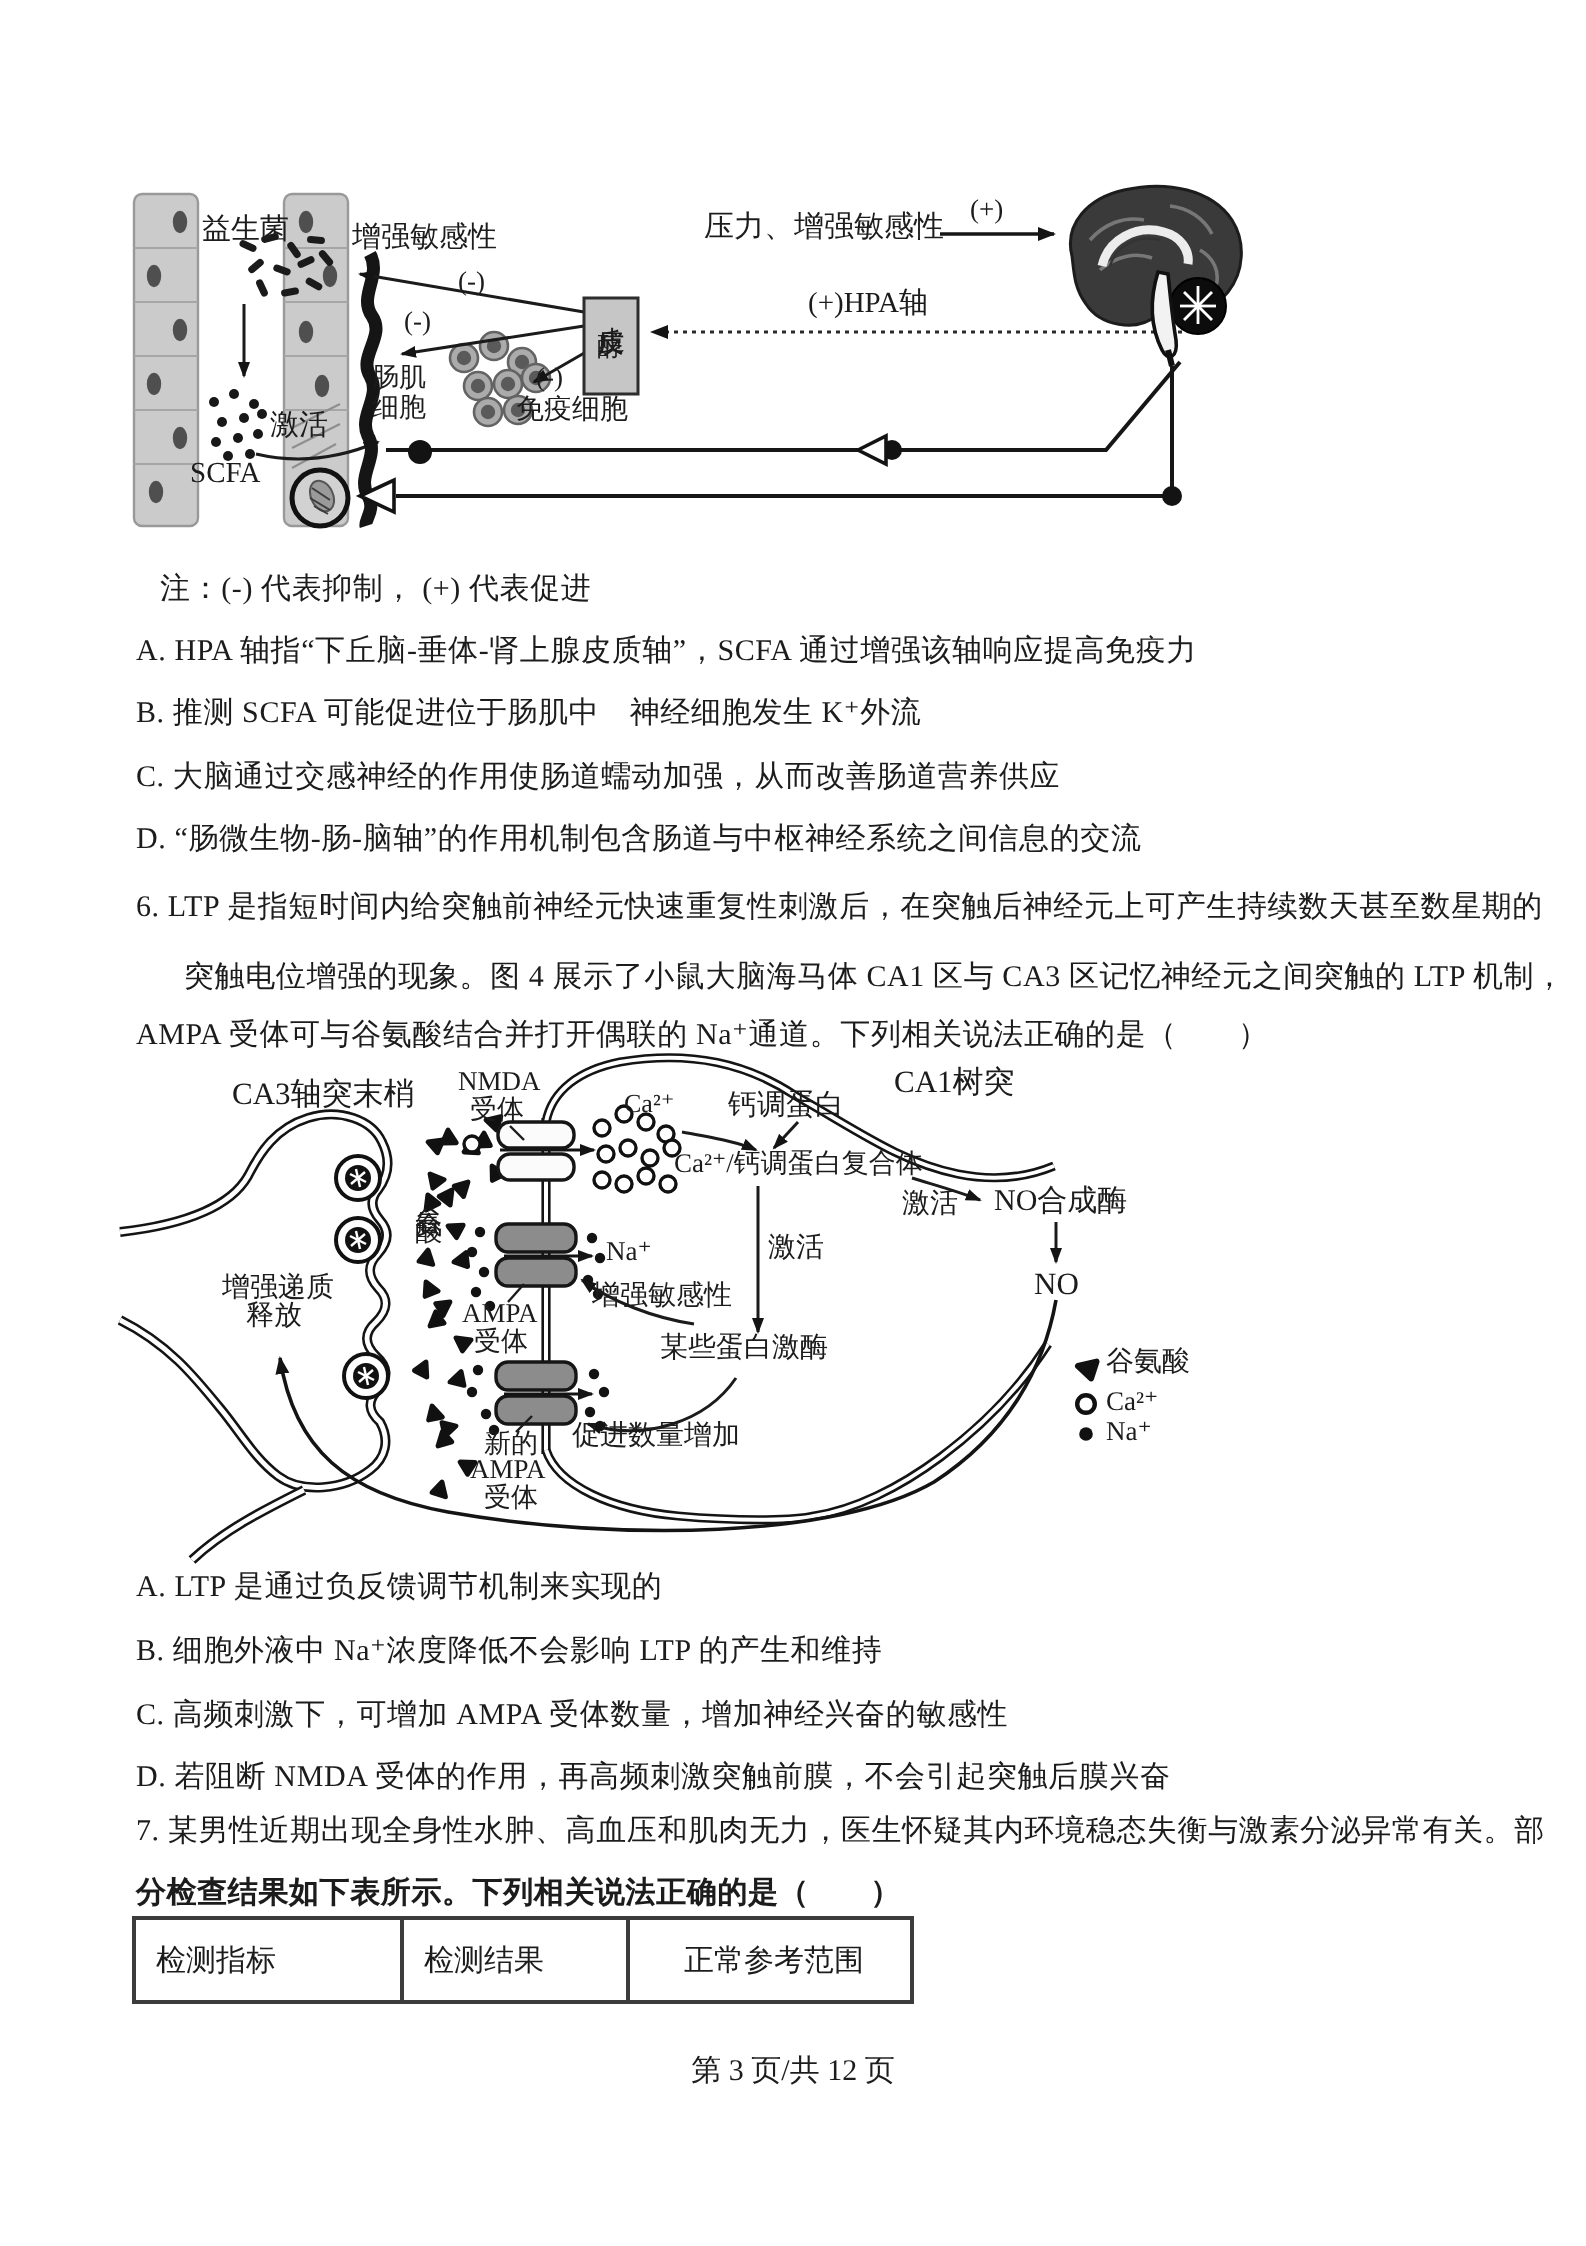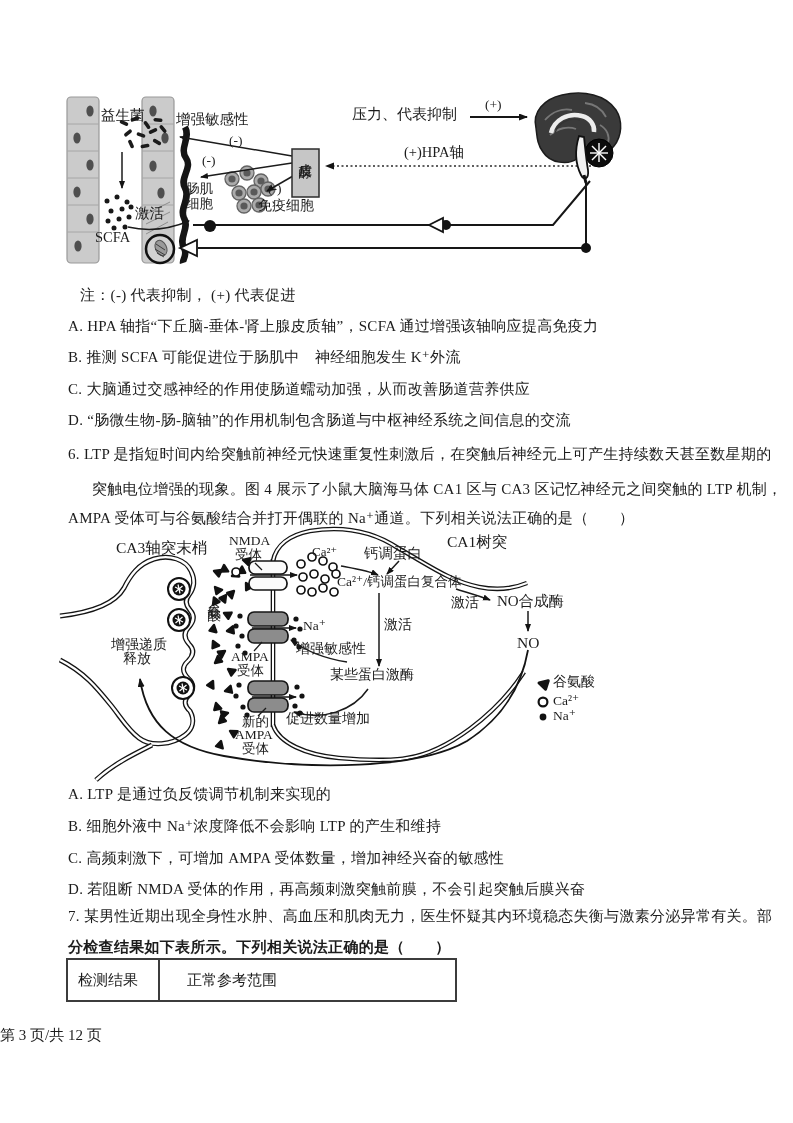--- a/index.html
+++ b/index.html
@@ -15,21 +15,21 @@
   .memw{fill:none;stroke:#ffffff;stroke-width:2px;}
   .mem2{fill:none;stroke:#141414;stroke-width:5px;}
   .mem2w{fill:none;stroke:#ffffff;stroke-width:2.4px;}
   .ln{fill:none;stroke:#161616;stroke-width:2px;}
   .thin{fill:none;stroke:#1b1b1b;stroke-width:1.5px;}
   .ca{fill:#fff;stroke:#111;stroke-width:1.7px;}
   .nad{fill:#131313;stroke:none;}
   .qtable{position:absolute;left:66px;top:958px;width:391px;height:44px;border:2px solid #3c3c3c;display:flex;box-sizing:border-box;}
   .qtable .cell{display:flex;align-items:center;padding-left:10px;font-size:15px;box-sizing:border-box;border-right:2px solid #3c3c3c;}
   .qtable .cell:last-child{border-right:none;}
-  .footer{position:absolute;left:0;top:1026px;width:100%;text-align:left;font-size:15px;}
+  .footer{position:absolute;left:0;top:1026px;width:100%;text-align:center;font-size:15px;}
 </style>
 </head>
 <body>
 
 <svg width="793" height="1123" viewBox="0 0 793 1123">
   <defs>
     <marker id="arr" markerWidth="10" markerHeight="9" refX="8" refY="3.5" orient="auto" markerUnits="userSpaceOnUse">
       <polygon points="0,0 9,3.5 0,7" fill="#141414"></polygon>
     </marker>
     <marker id="arrS" markerWidth="9" markerHeight="8" refX="7" refY="3" orient="auto" markerUnits="userSpaceOnUse">
@@ -342,21 +342,21 @@
     <g>
       <use href="#blob" transform="translate(539,683) rotate(10) scale(1.25)"></use>
       <circle cx="543" cy="702" r="4.4" fill="#fff" stroke="#111" stroke-width="2.2"></circle>
       <circle cx="543" cy="717" r="3.4" fill="#111"></circle>
     </g>
   </g>
 </svg>
 
 <div class="lab" style="left:101px;top:108px;font-size:14.5px;">益生菌</div>
 <div class="lab" style="left:176px;top:112px;font-size:14.5px;">增强敏感性</div>
-<div class="lab" style="left:352px;top:106px;font-size:15px;">压力、代表抑制</div>
+<div class="lab" style="left:352px;top:106px;font-size:15px;">压力、增强敏感性</div>
 <div class="lab" style="left:485px;top:98px;font-size:13.5px;">(+)</div>
 <div class="lab" style="left:404px;top:145px;font-size:14.5px;">(+)HPA轴</div>
 <div class="lab v" style="left:297px;top:152px;font-size:13.5px;letter-spacing:1px;">皮质醇</div>
 <div class="lab" style="left:186px;top:182px;font-size:13.5px;">肠肌</div>
 <div class="lab" style="left:186px;top:197px;font-size:13.5px;">细胞</div>
 <div class="lab" style="left:258px;top:198px;font-size:14px;">免疫细胞</div>
 <div class="lab" style="left:135px;top:206px;font-size:14.5px;">激活</div>
 <div class="lab" style="left:95px;top:230px;font-size:14.5px;">SCFA</div>
 <div class="lab" style="left:229px;top:134px;font-size:13.5px;">(-)</div>
 <div class="lab" style="left:202px;top:154px;font-size:13.5px;">(-)</div>
@@ -399,17 +399,18 @@
 <div class="lab" style="left:553px;top:709px;font-size:13.5px;">Na⁺</div>
 
 <div class="t" style="left:68px;top:784px;">A. LTP 是通过负反馈调节机制来实现的</div>
 <div class="t" style="left:68px;top:816px;">B. 细胞外液中 Na⁺浓度降低不会影响 LTP 的产生和维持</div>
 <div class="t" style="left:68px;top:848px;">C. 高频刺激下，可增加 AMPA 受体数量，增加神经兴奋的敏感性</div>
 <div class="t" style="left:68px;top:879px;">D. 若阻断 NMDA 受体的作用，再高频刺激突触前膜，不会引起突触后膜兴奋</div>
 <div class="t" style="left:68px;top:906px;">7. 某男性近期出现全身性水肿、高血压和肌肉无力，医生怀疑其内环境稳态失衡与激素分泌异常有关。部</div>
 <div class="t" style="left:68px;top:937px;font-weight:bold;">分检查结果如下表所示。下列相关说法正确的是（　　）</div>
 
 <div class="qtable">
-  <div class="cell" style="width:92px;">检测结果</div>
+  <div class="cell" style="width:134px;">检测指标</div>
+  <div class="cell" style="width:113px;">检测结果</div>
   <div class="cell" style="flex:1;padding-left:27px;">正常参考范围</div>
 </div>
 
 <div class="footer">第 3 页/共 12 页</div>
 
 </body></html>

